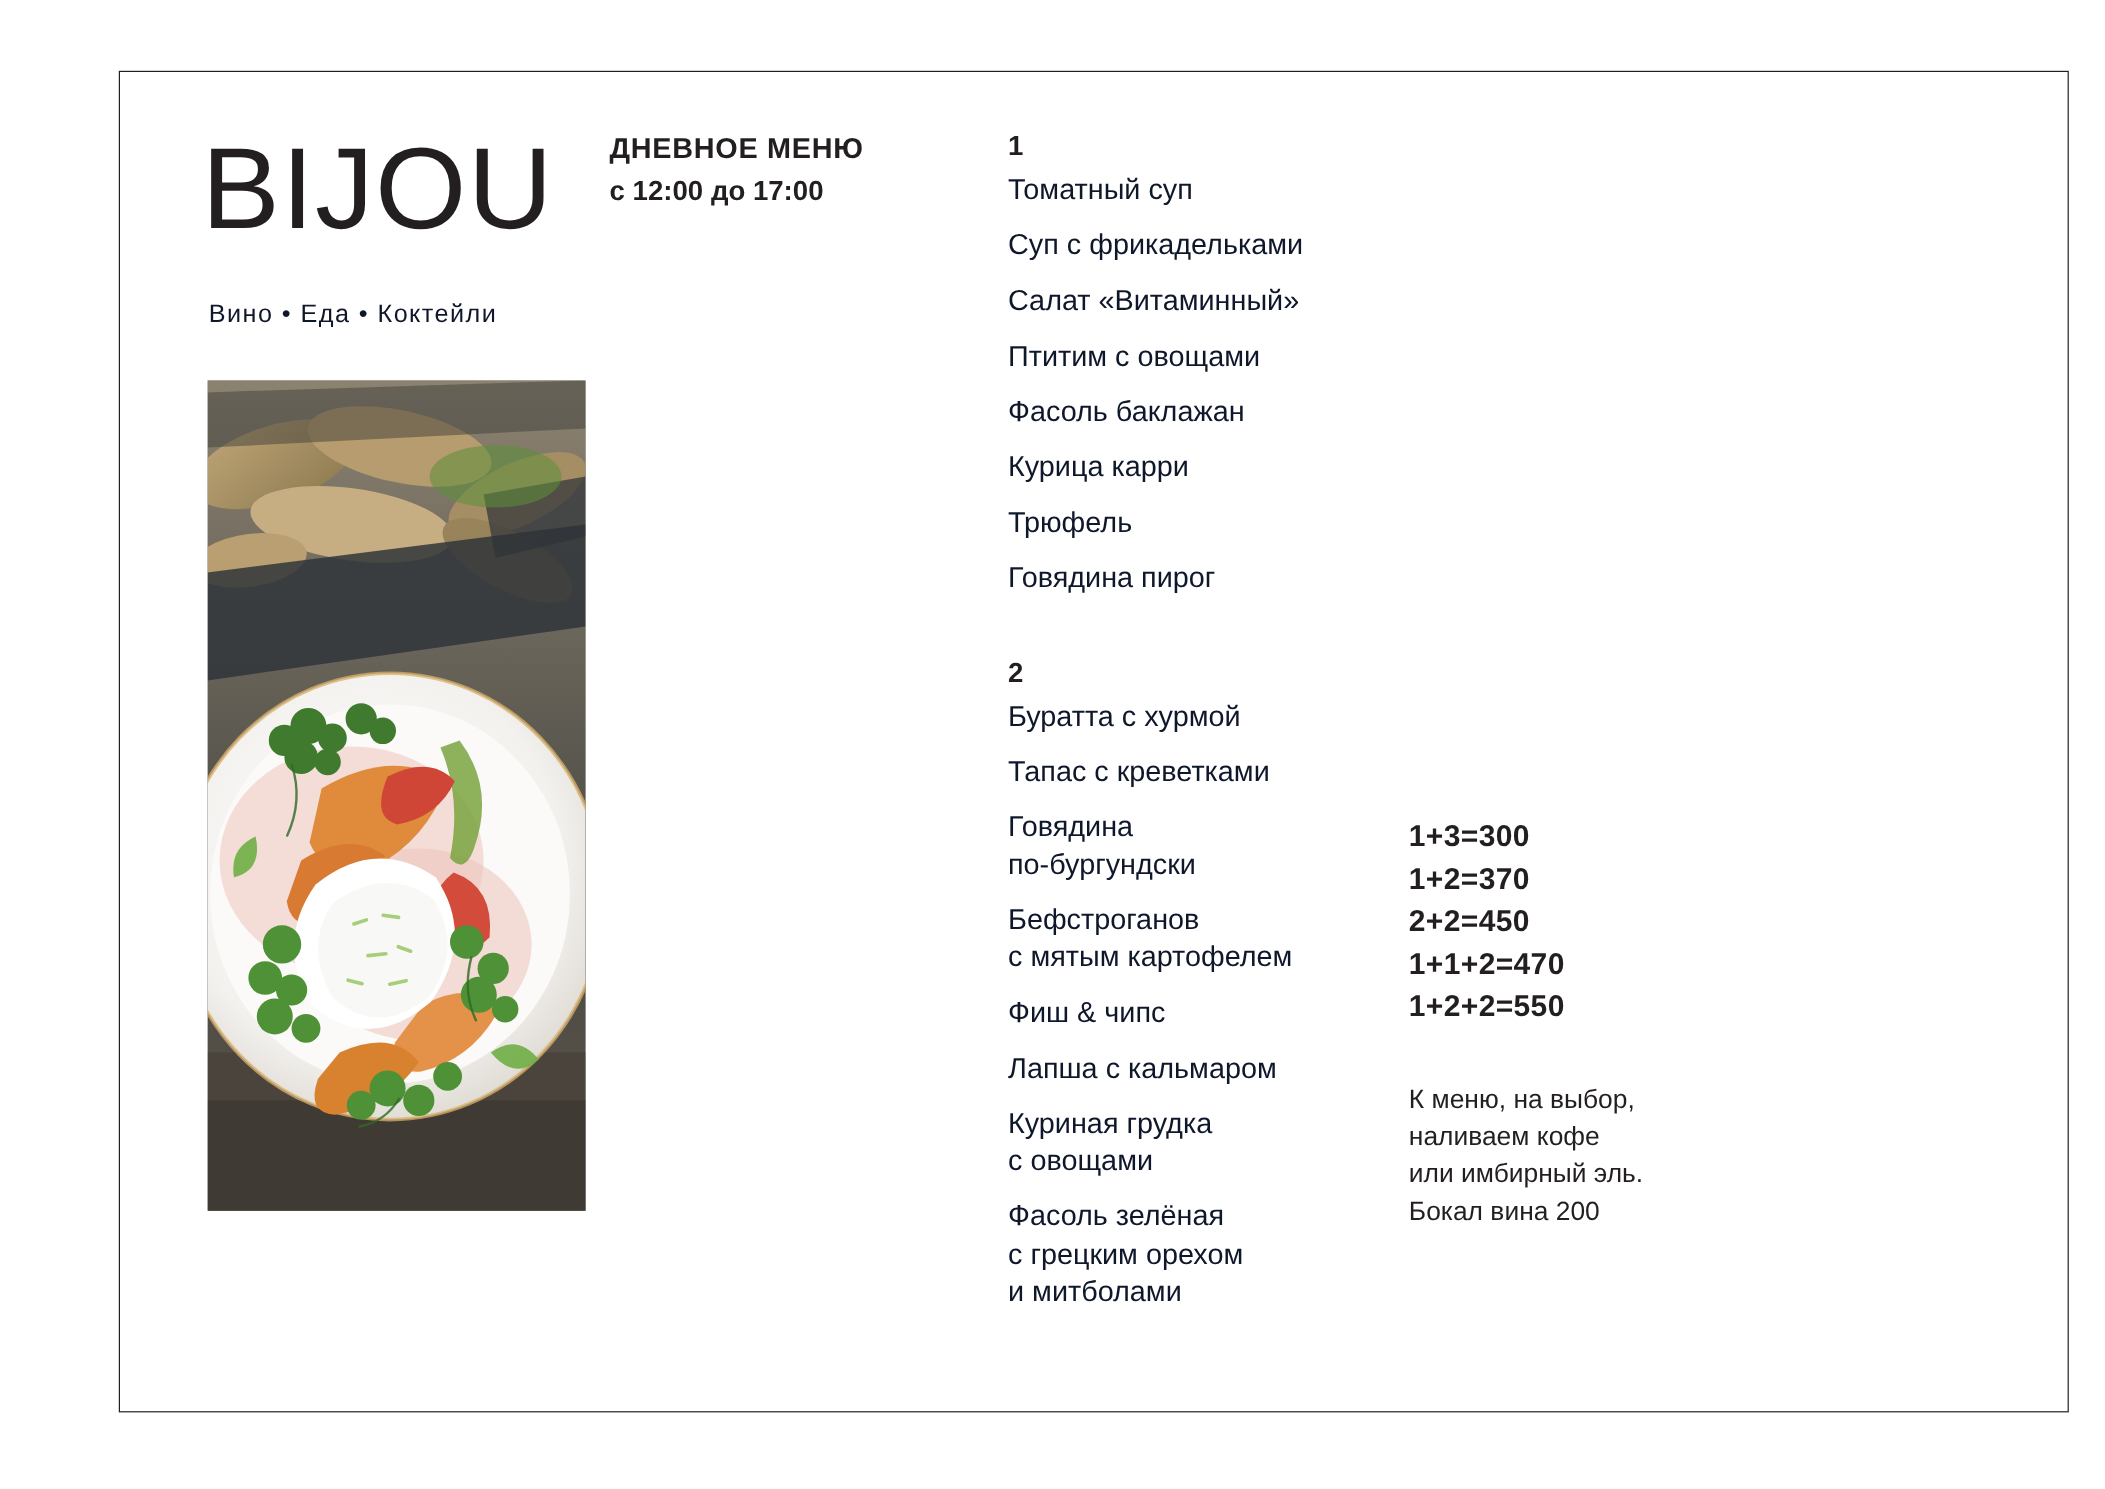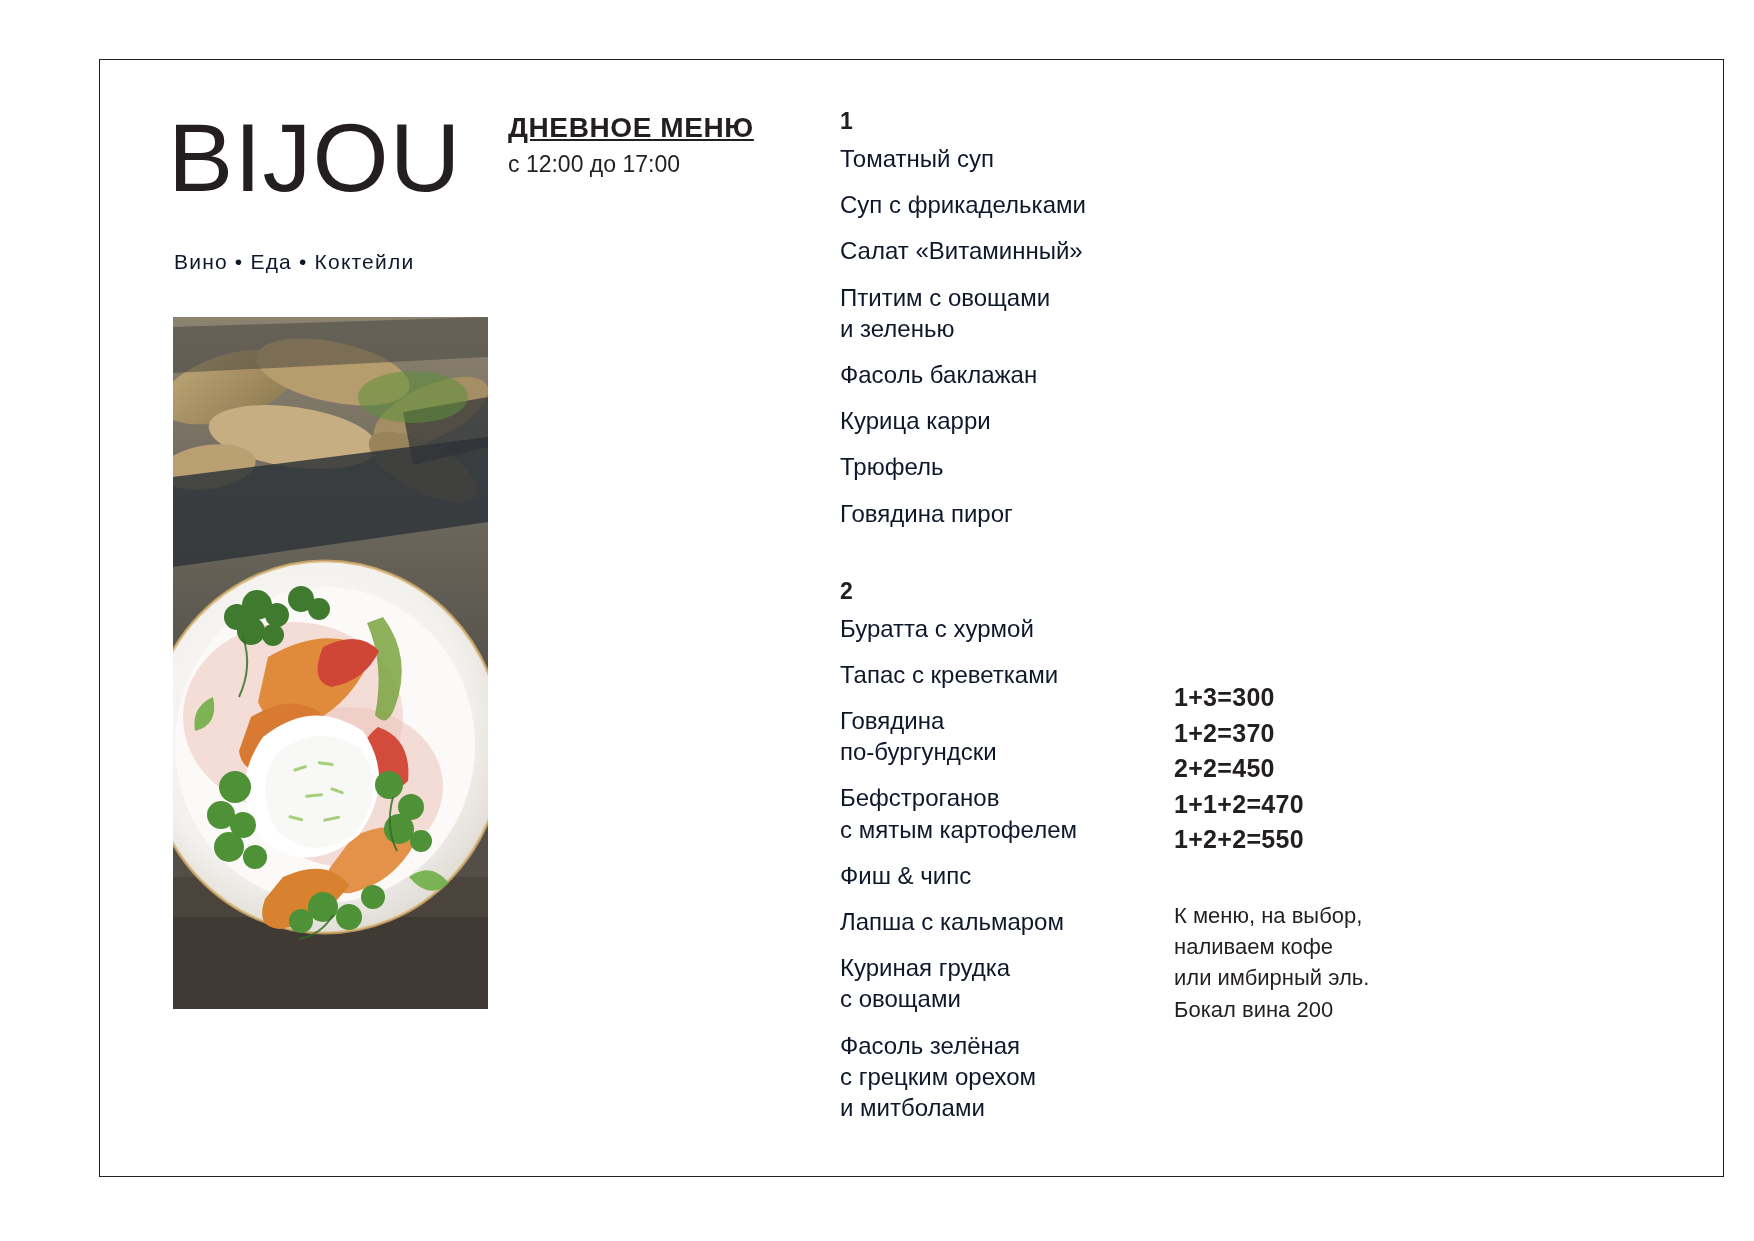--- a/index.html
+++ b/index.html
@@ -66,31 +66,30 @@
   .photo svg { display: block; }
 
   
   .daymenu {
     position: absolute;
     left: 408px;
     top: 50px;
     width: 280px;
   }
   .daymenu-title {
-    font-size: 28px;
+    font-size: 24px;
     font-weight: bold;
     letter-spacing: 0.6px;
     color: #231f20;
     line-height: 1.25;
-    text-decoration: underline;
   }
   .daymenu-hours {
     margin-top: 6px;
     font-size: 23px;
-    font-weight: 400;
+    font-weight: 700;
     color: #231f20;
   }
 
   
   .courses {
     position: absolute;
     left: 740px;
     top: 48px;
     width: 340px;
   }
@@ -261,21 +260,20 @@
           <span class="ln">Томатный суп</span>
         </div>
       <div class="dish">
           <span class="ln">Суп с фрикадельками</span>
         </div>
       <div class="dish">
           <span class="ln">Салат «Витаминный»</span>
         </div>
       <div class="dish">
         <span class="ln">Птитим с овощами</span>
-        <span class="ln">и зеленью</span>
       </div>
       <div class="dish">
           <span class="ln">Фасоль баклажан</span>
         </div>
       <div class="dish">
           <span class="ln">Курица карри</span>
         </div>
       <div class="dish">
           <span class="ln">Трюфель</span>
         </div>

